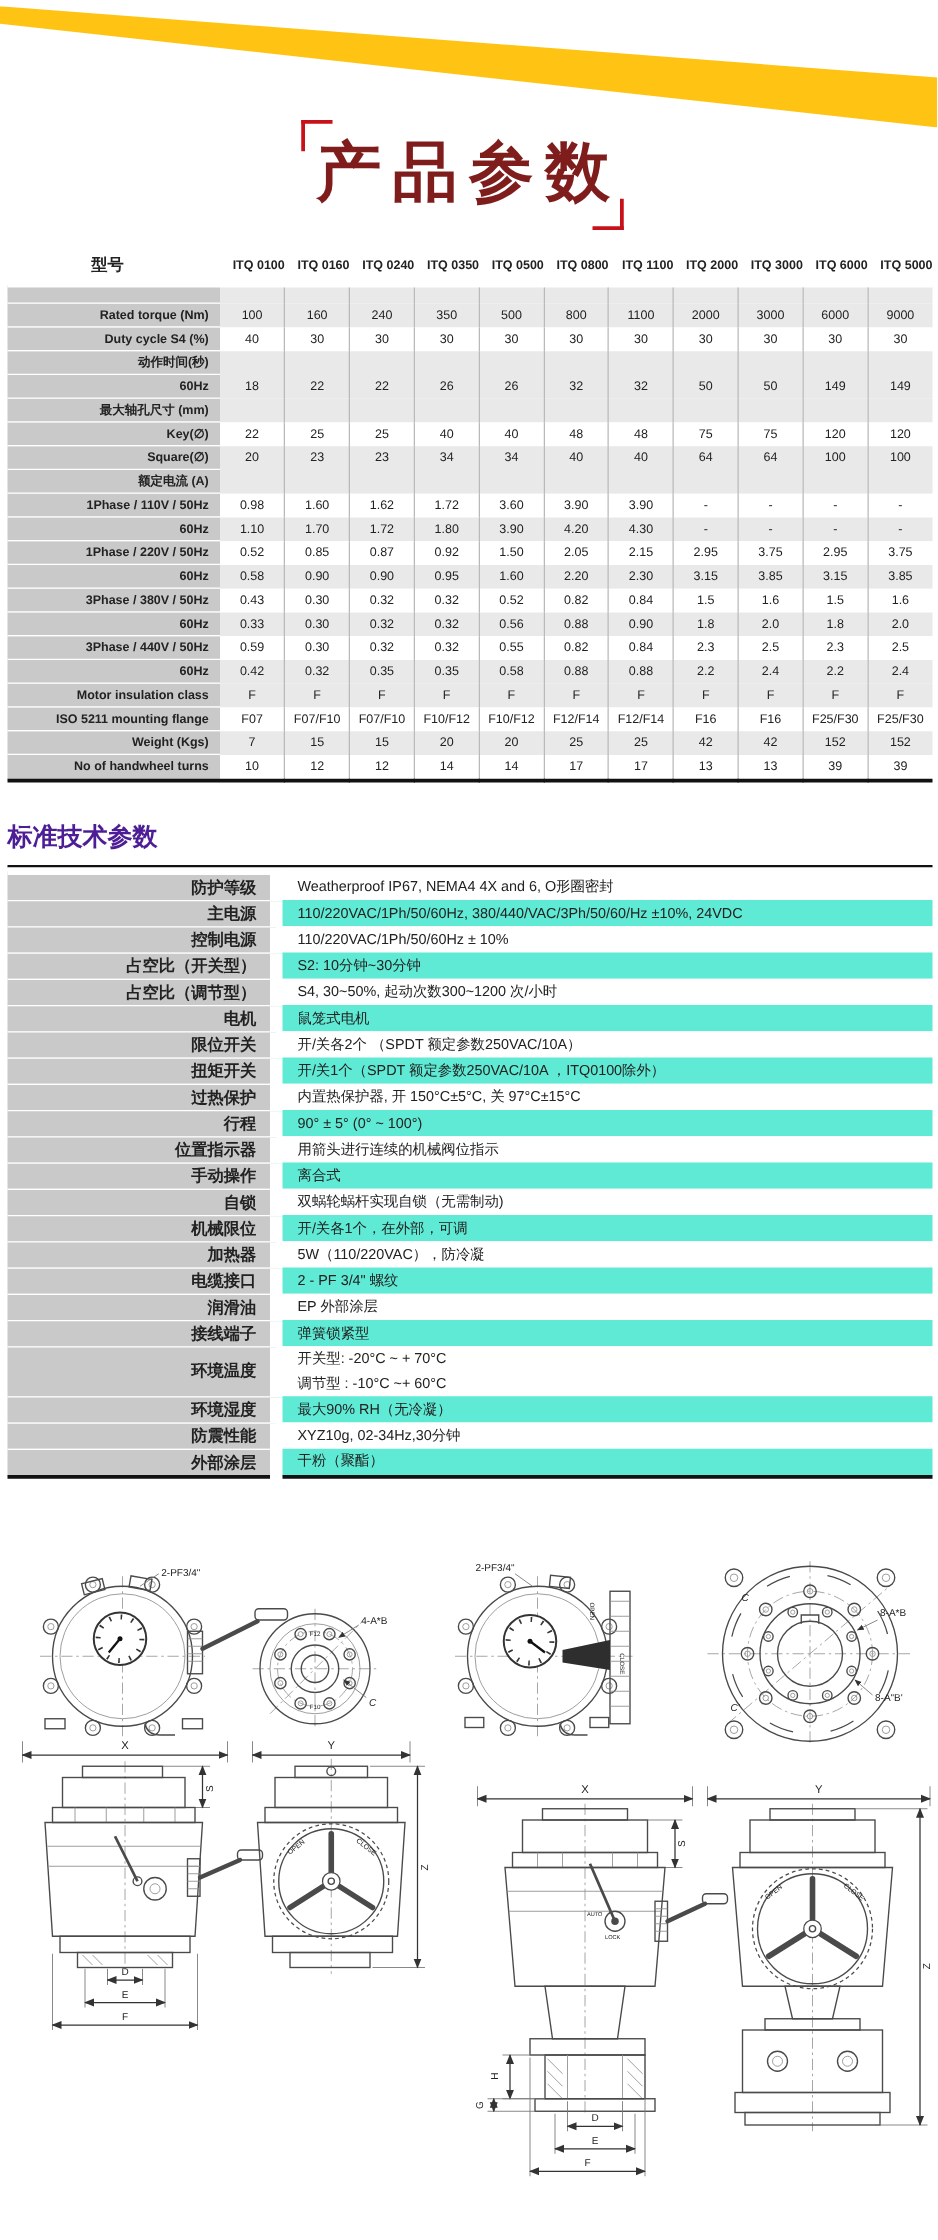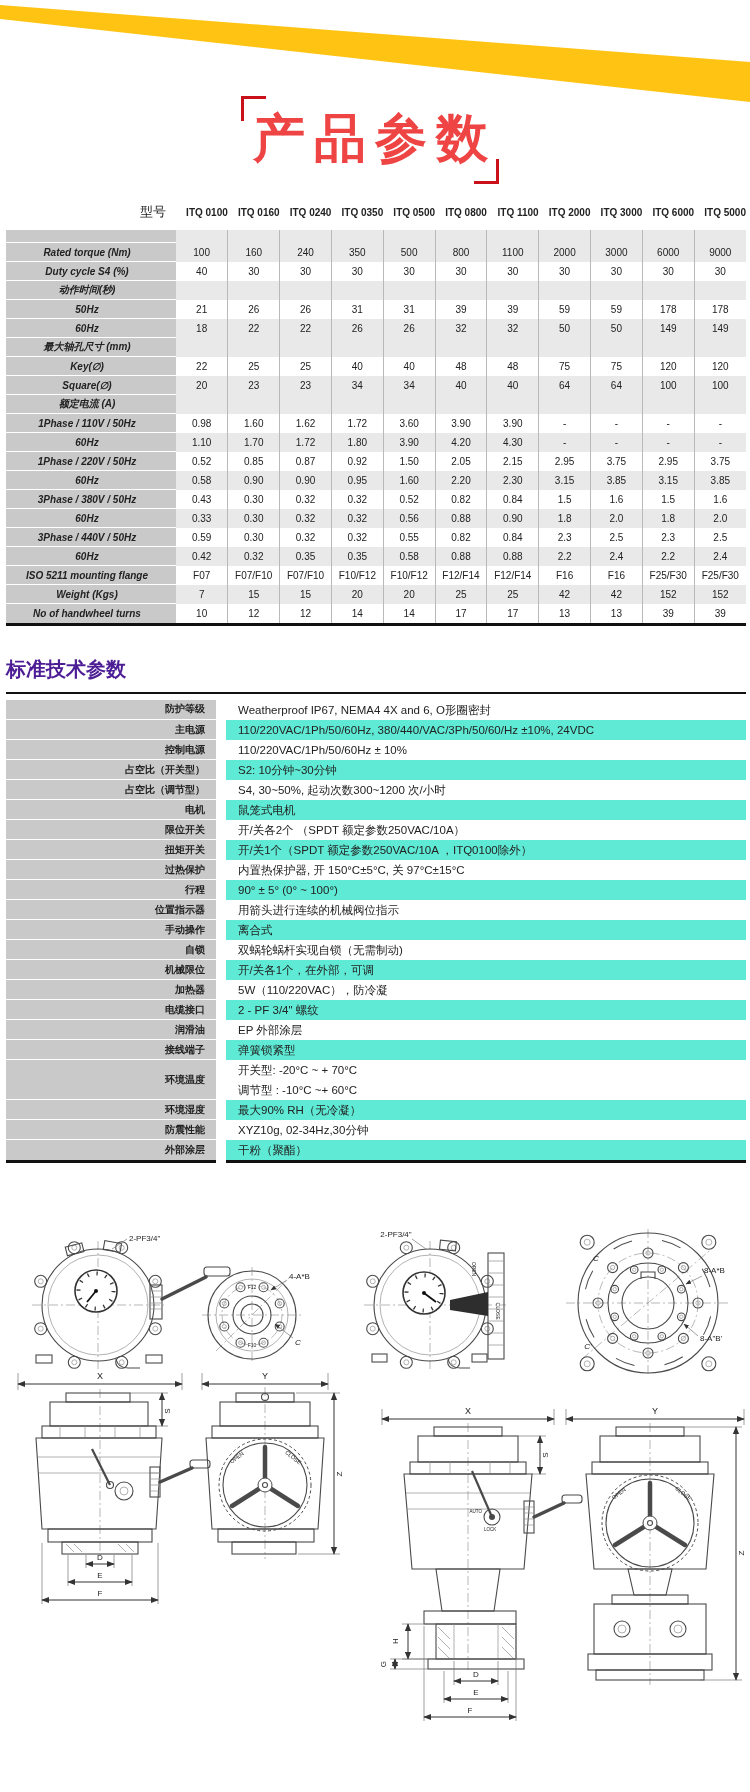--- a/index.html
+++ b/index.html
@@ -3,43 +3,43 @@
 <meta charset="utf-8">
 <style>
   html,body{margin:0;padding:0;background:#fff;}
   .page{position:relative;width:750px;height:1792px;background:#fff;overflow:hidden;
         font-family:"Liberation Sans",sans-serif;color:#222;}
   
   .ribbon{position:absolute;top:0;left:0;width:750px;height:110px;background:#FFC413;
           clip-path:polygon(0 5px,750px 62px,750px 102px,0 19px);}
   
   .title-wrap{position:relative;width:max-content;margin:112px auto 0;}
-  .title-wrap h1{margin:0;font-size:52px;line-height:52px;font-weight:bold;color:#ef4444;letter-spacing:9px;}
+  .title-wrap h1{margin:0;font-size:52px;line-height:52px;font-weight:bold;color:#7f1d1d;letter-spacing:9px;}
   .bk{position:absolute;width:22px;height:22px;}
   .bk.tl{left:-12px;top:-16px;border-left:3px solid #C81119;border-top:3px solid #C81119;}
   .bk.br{right:-2px;bottom:-20px;border-right:3px solid #C81119;border-bottom:3px solid #C81119;}
   
   .content{padding:0 4px 0 6px;}
   table{border-collapse:collapse;width:100%;table-layout:fixed;}
   .spec{margin-top:36px;border-bottom:3px solid #111;}
   .spec thead th{border-bottom:3px solid #111;padding:3px 0 5px;}
-  .spec thead .mlabel{text-align:right;padding-right:10px;font-size:13px;font-weight:normal;}
+  .spec thead .mlabel{padding-right:10px;font-size:13px;font-weight:bold;}
   .spec thead .model{font-size:10px;font-weight:bold;text-align:right;white-space:nowrap;}
-  .spec tbody th.rlabel{background:#c9c9c9;text-align:center;padding-right:9px;font-size:10px;
-        font-weight:bold;border-bottom:1px solid #fff;white-space:nowrap;font-style:italic;}
+  .spec tbody th.rlabel{background:#c9c9c9;text-align:right;padding-right:9px;font-size:10px;
+        font-weight:bold;border-bottom:1px solid #fff;white-space:nowrap;}
   .spec tbody td{text-align:center;font-size:10px;height:19px;padding:0;}
   .spec tbody td + td{border-left:1px solid #b9b9b9;}
   .spec tr.shaded td{background:#e9e9e9;}
   .spec tr.plain td{background:#fff;}
   .spec tr.spacer th,.spec tr.spacer td{height:10px;border-top:4px solid #fff;}
   
   .tech-title{margin:30px 0 0;font-size:20px;font-weight:bold;color:#4c1d95;
         border-bottom:2.5px solid #111;padding-bottom:9px;}
   .tech{border-bottom:3px solid #111;}
-  .tech th{width:198px;background:#c9c9c9;text-align:right;padding-right:11px;font-size:10px;
+  .tech th{width:198px;background:#c9c9c9;text-align:right;padding-right:11px;font-size:13px;
         font-weight:bold;border-bottom:1px solid #fff;white-space:nowrap;}
   .tech td{font-size:11.5px;padding:0 0 0 0;height:20px;border-left:10px solid #fff;margin-top:40px;}
   .tech td div{line-height:20px;padding-left:12px;}
   .tech tr.shaded td{background:#5eead4;}
   .tech tr.plain td{background:#fff;}
   .tech tr.first th,.tech tr.first td{border-top:6px solid #fff;}
   
   .drawings{display:block;margin-top:64px;}
   .drawings .m{stroke:#4a4a4a;fill:none;stroke-width:1.1;}
   .drawings .l{stroke:#909090;fill:none;stroke-width:0.7;}
@@ -154,34 +154,20 @@
             <td></td>
             <td></td>
             <td></td>
             <td></td>
             <td></td>
             <td></td>
             <td></td>
             <td></td>
             <td></td>
           </tr>
-          <tr class="plain">
-            <th class="rlabel">50Hz</th>
-            <td>21</td>
-            <td>26</td>
-            <td>26</td>
-            <td>31</td>
-            <td>31</td>
-            <td>39</td>
-            <td>39</td>
-            <td>59</td>
-            <td>59</td>
-            <td>178</td>
-            <td>178</td>
-          </tr>
           <tr class="shaded">
             <th class="rlabel">60Hz</th>
             <td>18</td>
             <td>22</td>
             <td>22</td>
             <td>26</td>
             <td>26</td>
             <td>32</td>
             <td>32</td>
             <td>50</td>
@@ -349,20 +335,34 @@
             <td>0.32</td>
             <td>0.35</td>
             <td>0.35</td>
             <td>0.58</td>
             <td>0.88</td>
             <td>0.88</td>
             <td>2.2</td>
             <td>2.4</td>
             <td>2.2</td>
             <td>2.4</td>
+          </tr>
+          <tr class="shaded">
+            <th class="rlabel">Motor insulation class</th>
+            <td>F</td>
+            <td>F</td>
+            <td>F</td>
+            <td>F</td>
+            <td>F</td>
+            <td>F</td>
+            <td>F</td>
+            <td>F</td>
+            <td>F</td>
+            <td>F</td>
+            <td>F</td>
           </tr>
           <tr class="plain">
             <th class="rlabel">ISO 5211 mounting flange</th>
             <td>F07</td>
             <td>F07/F10</td>
             <td>F07/F10</td>
             <td>F10/F12</td>
             <td>F10/F12</td>
             <td>F12/F14</td>
             <td>F12/F14</td>

